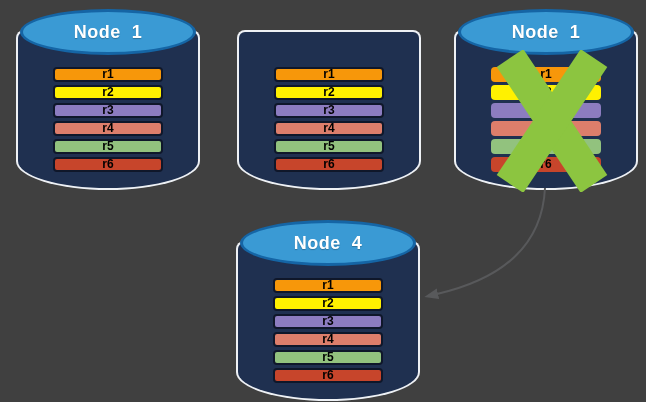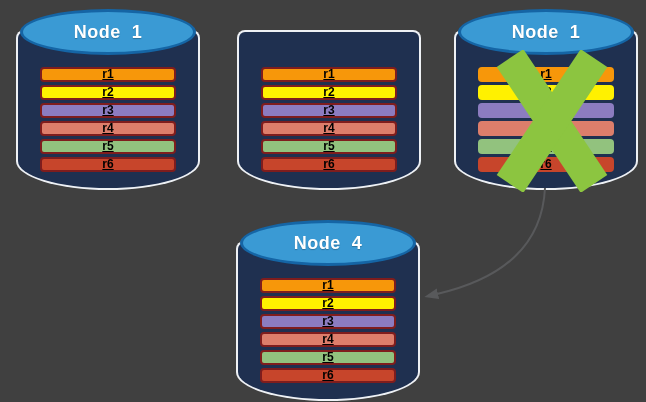--- a/index.html
+++ b/index.html
@@ -22,23 +22,23 @@
     border-radius:50%;border:3px solid;box-sizing:border-box;
     display:flex;align-items:center;justify-content:center;
     z-index:2;
   }
   .node-title{
     font-size:18px;font-weight:bold;white-space:pre;letter-spacing:.5px;
     text-shadow:0 1px 1px rgba(0,0,0,.25);
   }
   .bars{position:absolute;left:0;top:58px;width:180px;z-index:3;}
   .bar{
-    width:136px;height:15px;margin:0 auto 3px auto;
-    border:2px solid #7f1d1d;border-radius:4px;box-sizing:border-box;
-    display:flex;align-items:center;justify-content:center;text-decoration:underline;
+    width:110px;height:15px;margin:0 auto 3px auto;
+    border:2px solid #0f172a;border-radius:4px;box-sizing:border-box;
+    display:flex;align-items:center;justify-content:center;
   }
   .node--3 .bar{border-color:transparent;}
   .bar-label{font-size:12px;font-weight:bold;line-height:11px;}
 
   .x-mark{position:absolute;left:37px;top:41px;width:118px;height:142px;z-index:4;pointer-events:none;}
   .x-mark line{stroke-width:32;stroke-linecap:butt;}
 
   .failover-arrow{position:absolute;left:415px;top:178px;width:150px;height:135px;z-index:5;pointer-events:none;}
   .failover-arrow path{fill:none;stroke-width:2px;}
 </style>

